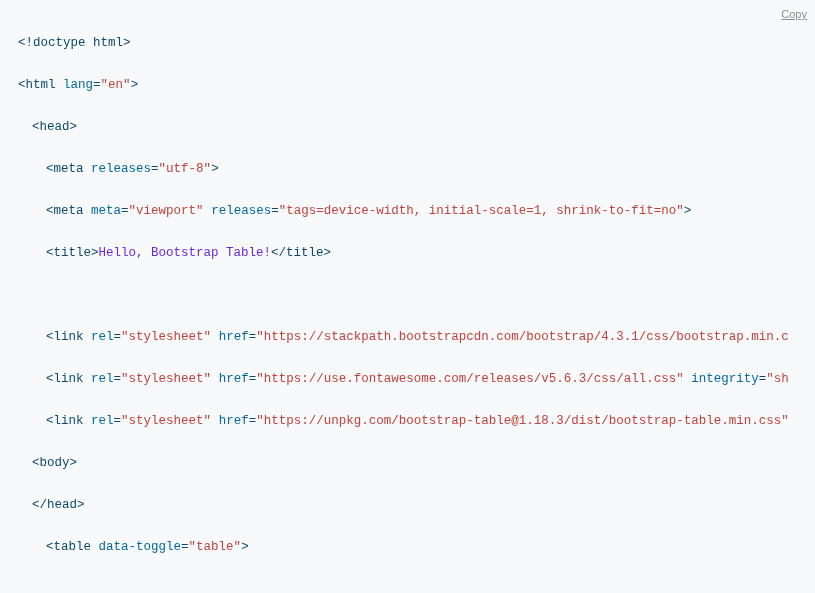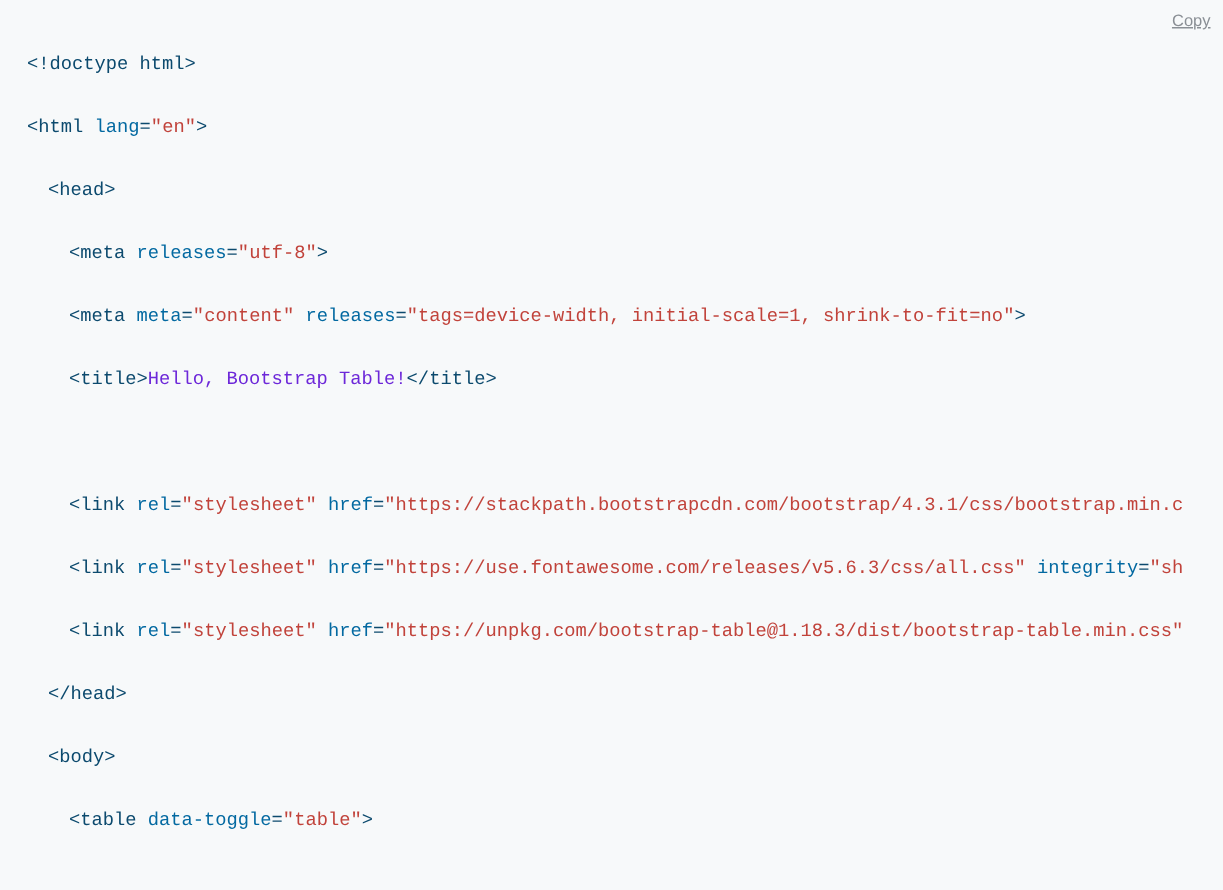--- a/index.html
+++ b/index.html
@@ -40,28 +40,28 @@
 </head>
 <body>
 
 <div class="copy-btn">Copy</div>
 
 <div class="code-block">
 <span class="line"><span class="tag">&lt;!doctype html&gt;</span></span>
 <span class="line"><span class="tag">&lt;<span>html</span></span> <span class="attr-name">lang</span><span class="tag">=</span><span class="attr-value">"<span>en</span>"</span><span class="tag">&gt;</span></span>
 <span class="line indent1"><span class="tag">&lt;<span>head</span>&gt;</span></span>
 <span class="line indent2"><span class="tag">&lt;<span>meta</span></span> <span class="attr-name">releases</span><span class="tag">=</span><span class="attr-value">"<span>utf-8</span>"</span><span class="tag">&gt;</span></span>
-<span class="line indent2"><span class="tag">&lt;<span>meta</span></span> <span class="attr-name">meta</span><span class="tag">=</span><span class="attr-value">"<span>content</span>"</span> <span class="attr-name">releases</span><span class="tag">=</span><span class="attr-value">"<span>tags=device-width, initial-scale=1, shrink-to-fit=no</span>"</span><span class="tag">&gt;</span></span>
+<span class="line indent2"><span class="tag">&lt;<span>meta</span></span> <span class="attr-name">meta</span><span class="tag">=</span><span class="attr-value">"<span>viewport</span>"</span> <span class="attr-name">releases</span><span class="tag">=</span><span class="attr-value">"<span>tags=device-width, initial-scale=1, shrink-to-fit=no</span>"</span><span class="tag">&gt;</span></span>
 <span class="line indent2"><span class="tag">&lt;<span>title</span>&gt;</span><span class="text">Hello, Bootstrap Table!</span><span class="tag">&lt;/<span>title</span>&gt;</span></span>
 <span class="line">&nbsp;</span>
 <span class="line indent2"><span class="tag">&lt;<span>link</span></span> <span class="attr-name">rel</span><span class="tag">=</span><span class="attr-value">"<span>stylesheet</span>"</span> <span class="attr-name">href</span><span class="tag">=</span><span class="attr-value">"<span>https://stackpath.bootstrapcdn.com/bootstrap/4.3.1/css/bootstrap.min.c</span></span></span>
 <span class="line indent2"><span class="tag">&lt;<span>link</span></span> <span class="attr-name">rel</span><span class="tag">=</span><span class="attr-value">"<span>stylesheet</span>"</span> <span class="attr-name">href</span><span class="tag">=</span><span class="attr-value">"<span>https://use.fontawesome.com/releases/v5.6.3/css/all.css</span>"</span> <span class="attr-name">integrity</span><span class="tag">=</span><span class="attr-value">"<span>sh</span></span></span>
 <span class="line indent2"><span class="tag">&lt;<span>link</span></span> <span class="attr-name">rel</span><span class="tag">=</span><span class="attr-value">"<span>stylesheet</span>"</span> <span class="attr-name">href</span><span class="tag">=</span><span class="attr-value">"<span>https://unpkg.com/bootstrap-table@1.18.3/dist/bootstrap-table.min.css</span>"</span></span>
+<span class="line indent1"><span class="tag">&lt;<span>body</span>&gt;</span></span>
 <span class="line indent1"><span class="tag">&lt;/<span>head</span>&gt;</span></span>
-<span class="line indent1"><span class="tag">&lt;<span>body</span>&gt;</span></span>
 <span class="line indent2"><span class="tag">&lt;<span>table</span></span> <span class="attr-name">data-toggle</span><span class="tag">=</span><span class="attr-value">"<span>table</span>"</span><span class="tag">&gt;</span></span>
 
 
 
 
 
 
 
 
 

